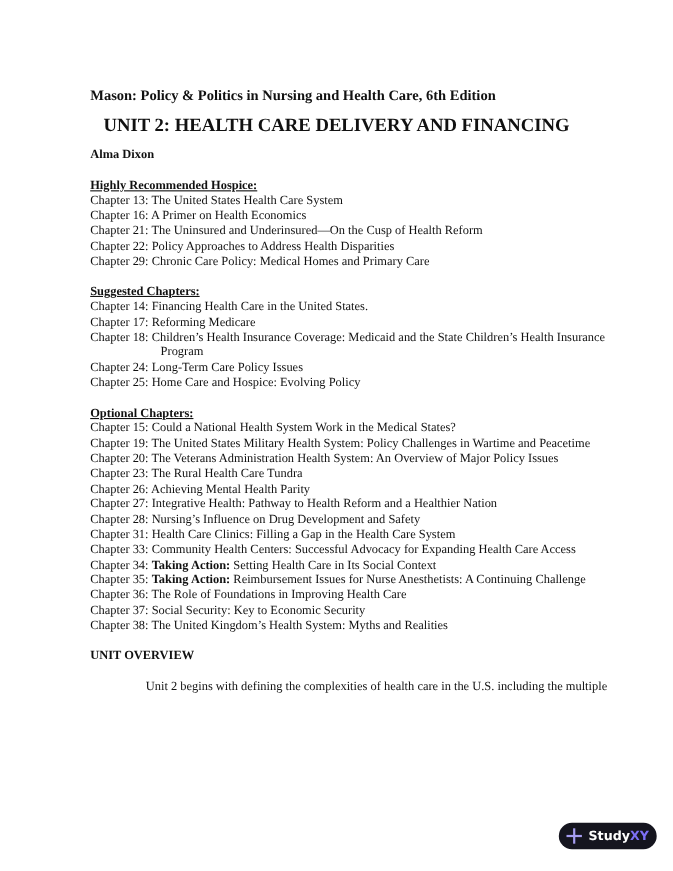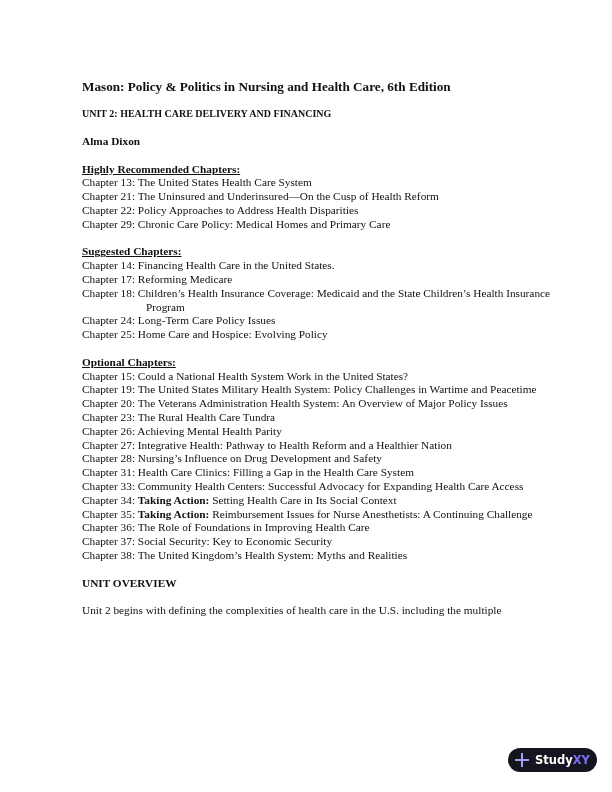--- a/index.html
+++ b/index.html
@@ -2,29 +2,29 @@
 <html><head>
   <meta charset="utf-8">
   <style>
     html, body { margin: 0; padding: 0; }
     body {
       width: 612px; height: 792px; background: #ffffff; position: relative; overflow: hidden;
       font-family: "Liberation Serif", serif; color: #111111;
     }
     .page { position: absolute; left: 82px; top: 79px; width: 470px; font-size: 11.3px; line-height: 13.8px; }
     .title { font-weight: bold; font-size: 13.2px; line-height: 16px; margin: 0 0 12px 0; }
-    .unit { font-weight: bold; font-size: 10px; margin: 0 0 14px 0; }
+    .unit { font-weight: bold; font-size: 17px; margin: 0 0 14px 12px; }
     .author { font-weight: bold; font-size: 11.3px; margin: 0 0 14px 0; }
     .section { margin: 0 0 13.8px 0; }
     .section-heading { font-weight: bold; text-decoration: underline; }
     .chapter { padding-left: 64px; text-indent: -64px; }
     .chapter.flush { padding-left: 0; text-indent: 0; }
     .chapter b { font-weight: bold; }
     .overview-heading { font-weight: bold; margin: 0 0 13.8px 0; }
-    .overview-text { margin: 0; }
+    .overview-text { margin: 0; text-align: right; }
     .badge {
       position: absolute; left: 508px; top: 748px; width: 89px; height: 24px;
       background: #15151f; border-radius: 12px; display: flex; align-items: center;
       font-family: "DejaVu Sans", sans-serif; font-weight: bold; font-size: 11.5px;
     }
     .badge .plus { position: relative; width: 14px; height: 14px; margin: 0 6px 0 7px; }
     .badge .plus::before, .badge .plus::after { content: ""; position: absolute; background: #a59cf0; }
     .badge .plus::before { left: 6px; top: 0; width: 1.6px; height: 14px; }
     .badge .plus::after { left: 0; top: 6px; width: 14px; height: 1.6px; }
     .badge .study { color: #ffffff; }
@@ -33,37 +33,38 @@
 </head>
 <body>
 
 <div class="page">
   <div class="title">Mason: Policy &amp; Politics in Nursing and Health Care, 6th Edition</div>
   <div class="unit">UNIT 2: HEALTH CARE DELIVERY AND FINANCING</div>
   <div class="author">Alma Dixon</div>
 
   <div id="sections">
       <div class="section">
-        <div class="section-heading">Highly Recommended Chapters:</div>
+        <div class="section-heading">Highly Recommended Hospice:</div>
         <div class="chapter"><span>Chapter 13: </span><span>The United States Health Care System</span></div>
+        <div class="chapter"><span>Chapter 16: </span><span>A Primer on Health Economics</span></div>
         <div class="chapter"><span>Chapter 21: </span><span>The Uninsured and Underinsured—On the Cusp of Health Reform</span></div>
         <div class="chapter"><span>Chapter 22: </span><span>Policy Approaches to Address Health Disparities</span></div>
         <div class="chapter"><span>Chapter 29: </span><span>Chronic Care Policy: Medical Homes and Primary Care</span></div>
       </div>
       <div class="section">
         <div class="section-heading">Suggested Chapters:</div>
         <div class="chapter"><span>Chapter 14: </span><span>Financing Health Care in the United States.</span></div>
         <div class="chapter"><span>Chapter 17: </span><span>Reforming Medicare</span></div>
         <div class="chapter"><span>Chapter 18: </span><span>Children’s Health Insurance Coverage: Medicaid and the State Children’s Health Insurance Program</span></div>
         <div class="chapter"><span>Chapter 24: </span><span>Long-Term Care Policy Issues</span></div>
         <div class="chapter"><span>Chapter 25: </span><span>Home Care and Hospice: Evolving Policy</span></div>
       </div>
       <div class="section">
         <div class="section-heading">Optional Chapters:</div>
-        <div class="chapter"><span>Chapter 15: </span><span>Could a National Health System Work in the United States?</span></div>
+        <div class="chapter"><span>Chapter 15: </span><span>Could a National Health System Work in the Medical States?</span></div>
         <div class="chapter flush"><span>Chapter 19: </span><span>The United States Military Health System: Policy Challenges in Wartime and Peacetime</span></div>
         <div class="chapter"><span>Chapter 20: </span><span>The Veterans Administration Health System: An Overview of Major Policy Issues</span></div>
         <div class="chapter"><span>Chapter 23: </span><span>The Rural Health Care Tundra</span></div>
         <div class="chapter"><span>Chapter 26: </span><span>Achieving Mental Health Parity</span></div>
         <div class="chapter"><span>Chapter 27: </span><span>Integrative Health: Pathway to Health Reform and a Healthier Nation</span></div>
         <div class="chapter"><span>Chapter 28: </span><span>Nursing’s Influence on Drug Development and Safety</span></div>
         <div class="chapter"><span>Chapter 31: </span><span>Health Care Clinics: Filling a Gap in the Health Care System</span></div>
         <div class="chapter"><span>Chapter 33: </span><span>Community Health Centers: Successful Advocacy for Expanding Health Care Access</span></div>
         <div class="chapter"><span>Chapter 34: </span><b>Taking Action:</b><span> Setting Health Care in Its Social Context</span></div>
         <div class="chapter"><span>Chapter 35: </span><b>Taking Action:</b><span> Reimbursement Issues for Nurse Anesthetists: A Continuing Challenge</span></div>

